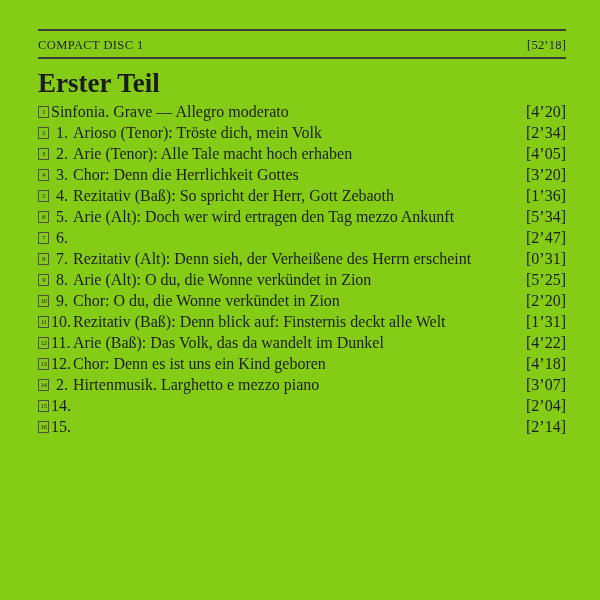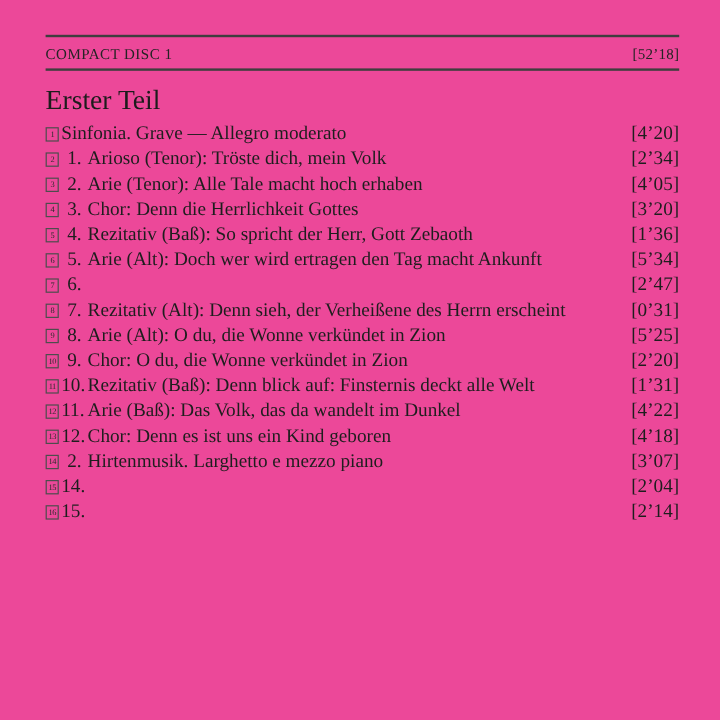--- a/index.html
+++ b/index.html
@@ -5,21 +5,21 @@
   html, body {
     margin: 0;
     padding: 0;
     background: #ffffff;
   }
   .page {
     position: relative;
     width: 600px;
     height: 600px;
     box-sizing: border-box;
-    background: #ec4899;
+    background: #84cc16;
     font-family: "Liberation Serif", "DejaVu Serif", serif;
     color: #1e1e1e;
     overflow: hidden;
   }
   .content {
     position: absolute;
     left: 38px;
     right: 34px;
     top: 29px;
   }
@@ -35,22 +35,22 @@
     align-items: baseline;
     padding: 7px 0 4px 0;
     font-size: 12.5px;
     letter-spacing: 0.4px;
     color: #242424;
   }
   .disc-header .disc-total {
     letter-spacing: 0.2px;
   }
   .section-title {
-    font-size: 23px;
-    font-weight: normal;
+    font-size: 27px;
+    font-weight: bold;
     line-height: 23px;
     margin: 13px 0 0 0;
     color: #1c1c1c;
   }
   .track-list {
     margin-top: 6px;
   }
   .track-row {
     display: flex;
     align-items: baseline;
@@ -161,21 +161,21 @@
     <span class="ttitle">Rezitativ (Baß): So spricht der Herr, Gott Zebaoth</span>
     <span class="tspacer"></span>
     <span class="tduration">[1’36]</span>
   </div>
 
   <div class="track-row">
     <span class="tbox">
       <span class="tbox-num">6</span>
     </span>
     <span class="tprefix">5.</span>
-    <span class="ttitle">Arie (Alt): Doch wer wird ertragen den Tag macht Ankunft</span>
+    <span class="ttitle">Arie (Alt): Doch wer wird ertragen den Tag mezzo Ankunft</span>
     <span class="tspacer"></span>
     <span class="tduration">[5’34]</span>
   </div>
 
   <div class="track-row">
     <span class="tbox">
       <span class="tbox-num">7</span>
     </span>
     <span class="tprefix">6.</span>
     <span class="tspacer"></span>

